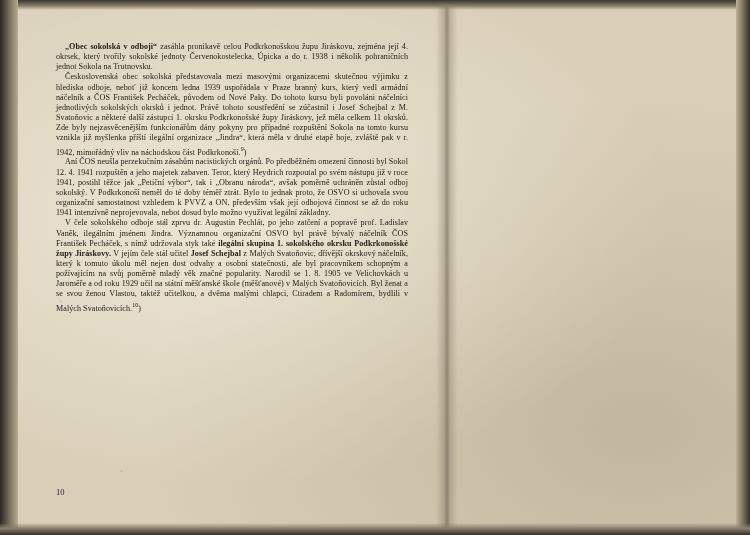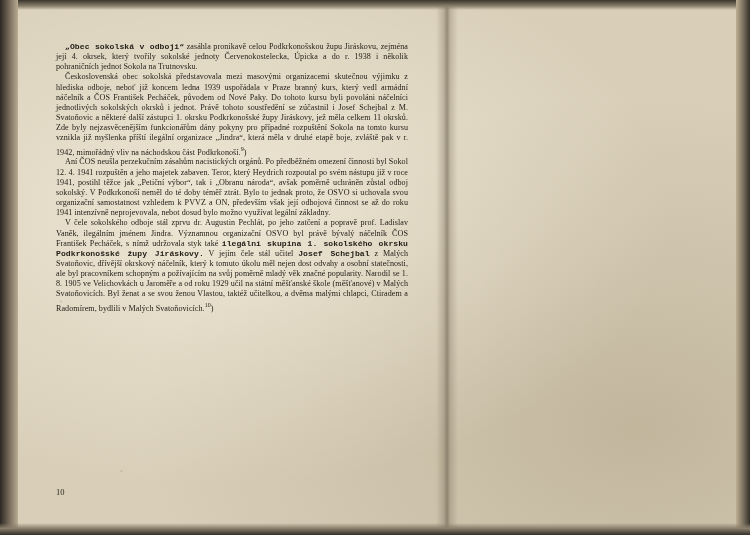--- a/index.html
+++ b/index.html
@@ -73,21 +73,21 @@
     line-height: 10.15px;
     text-align: justify;
     color: #25201a;
     letter-spacing: 0.05px;
     font-family: "Liberation Serif", serif;
   }
   .text-col p {
     margin: 0;
     text-indent: 9px;
   }
-  .text-col b { font-weight: bold; font-family: Liberation Mono, monospace; }
+  .text-col b { font-weight: bold; }
 
   .folio {
     position: absolute;
     left: 38px;
     top: 487px;
     font-size: 8.5px;
     color: #2a241d;
     font-family: "Liberation Serif", serif;
   }
   .paper-speck {

